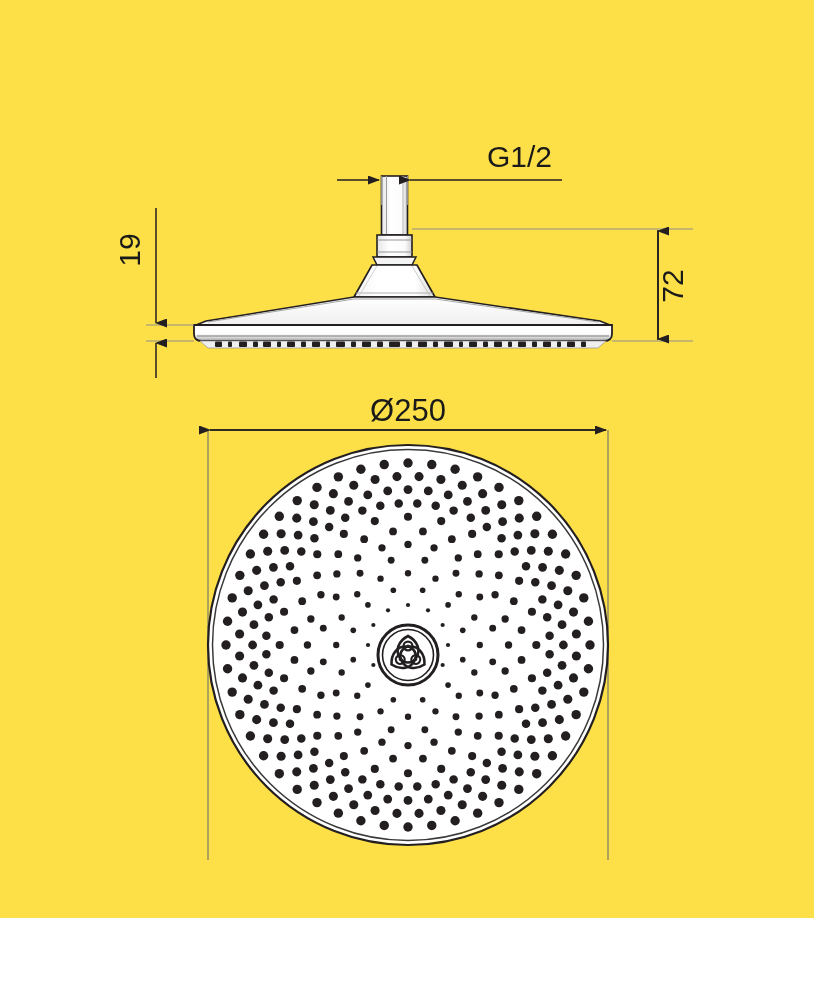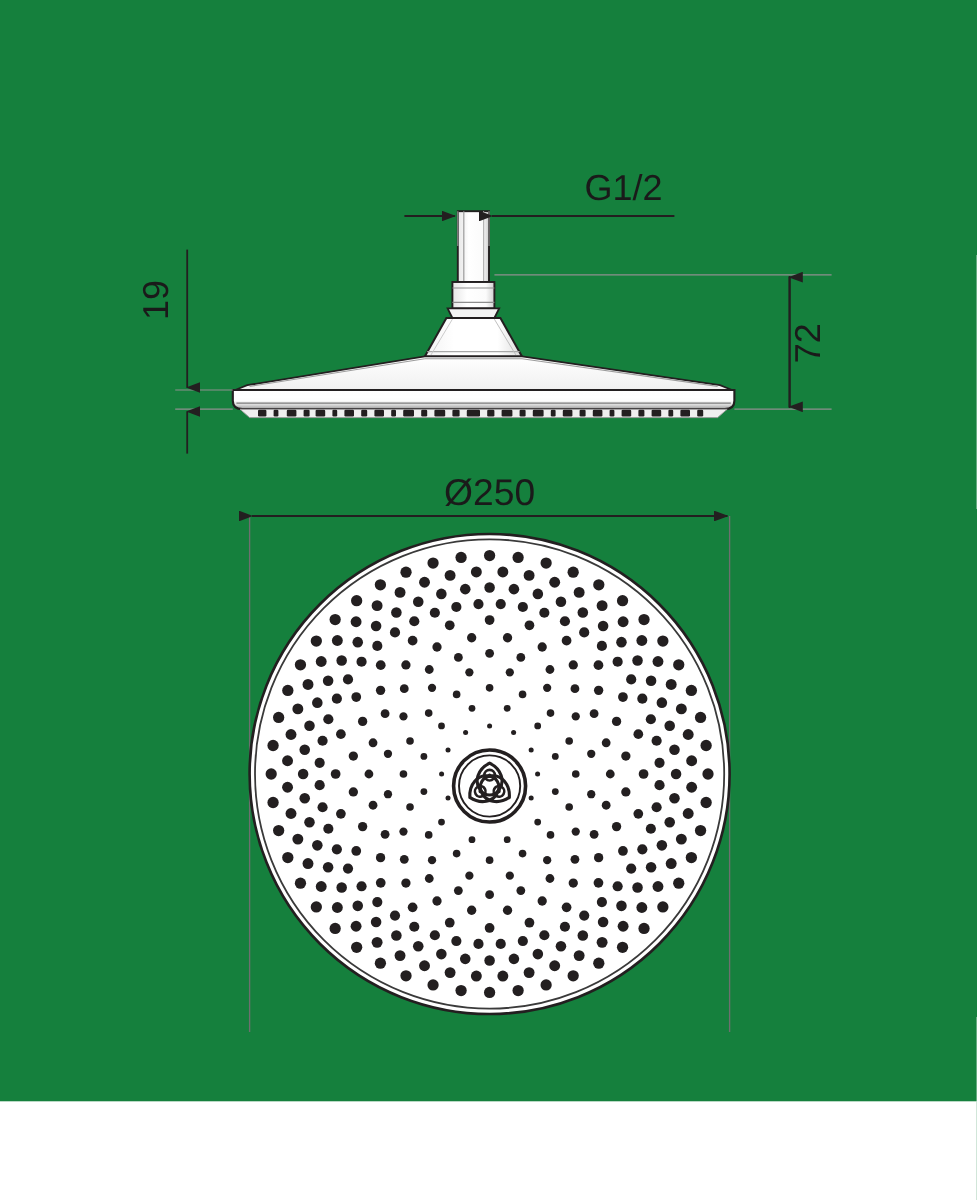--- a/index.html
+++ b/index.html
@@ -8,21 +8,21 @@
     padding: 0;
     background: #ffffff;
   }
   body {
     font-family: "Liberation Sans", sans-serif;
   }
   #drawing-root {
     position: relative;
     width: 814px;
     height: 918px;
-    background: #15803d;
+    background: #fde047;
     overflow: hidden;
   }
   #drawing-svg {
     display: block;
     width: 814px;
     height: 1000px;
   }
   .dim-text {
     font-family: "Liberation Sans", sans-serif;
     fill: #1a1a1a;

